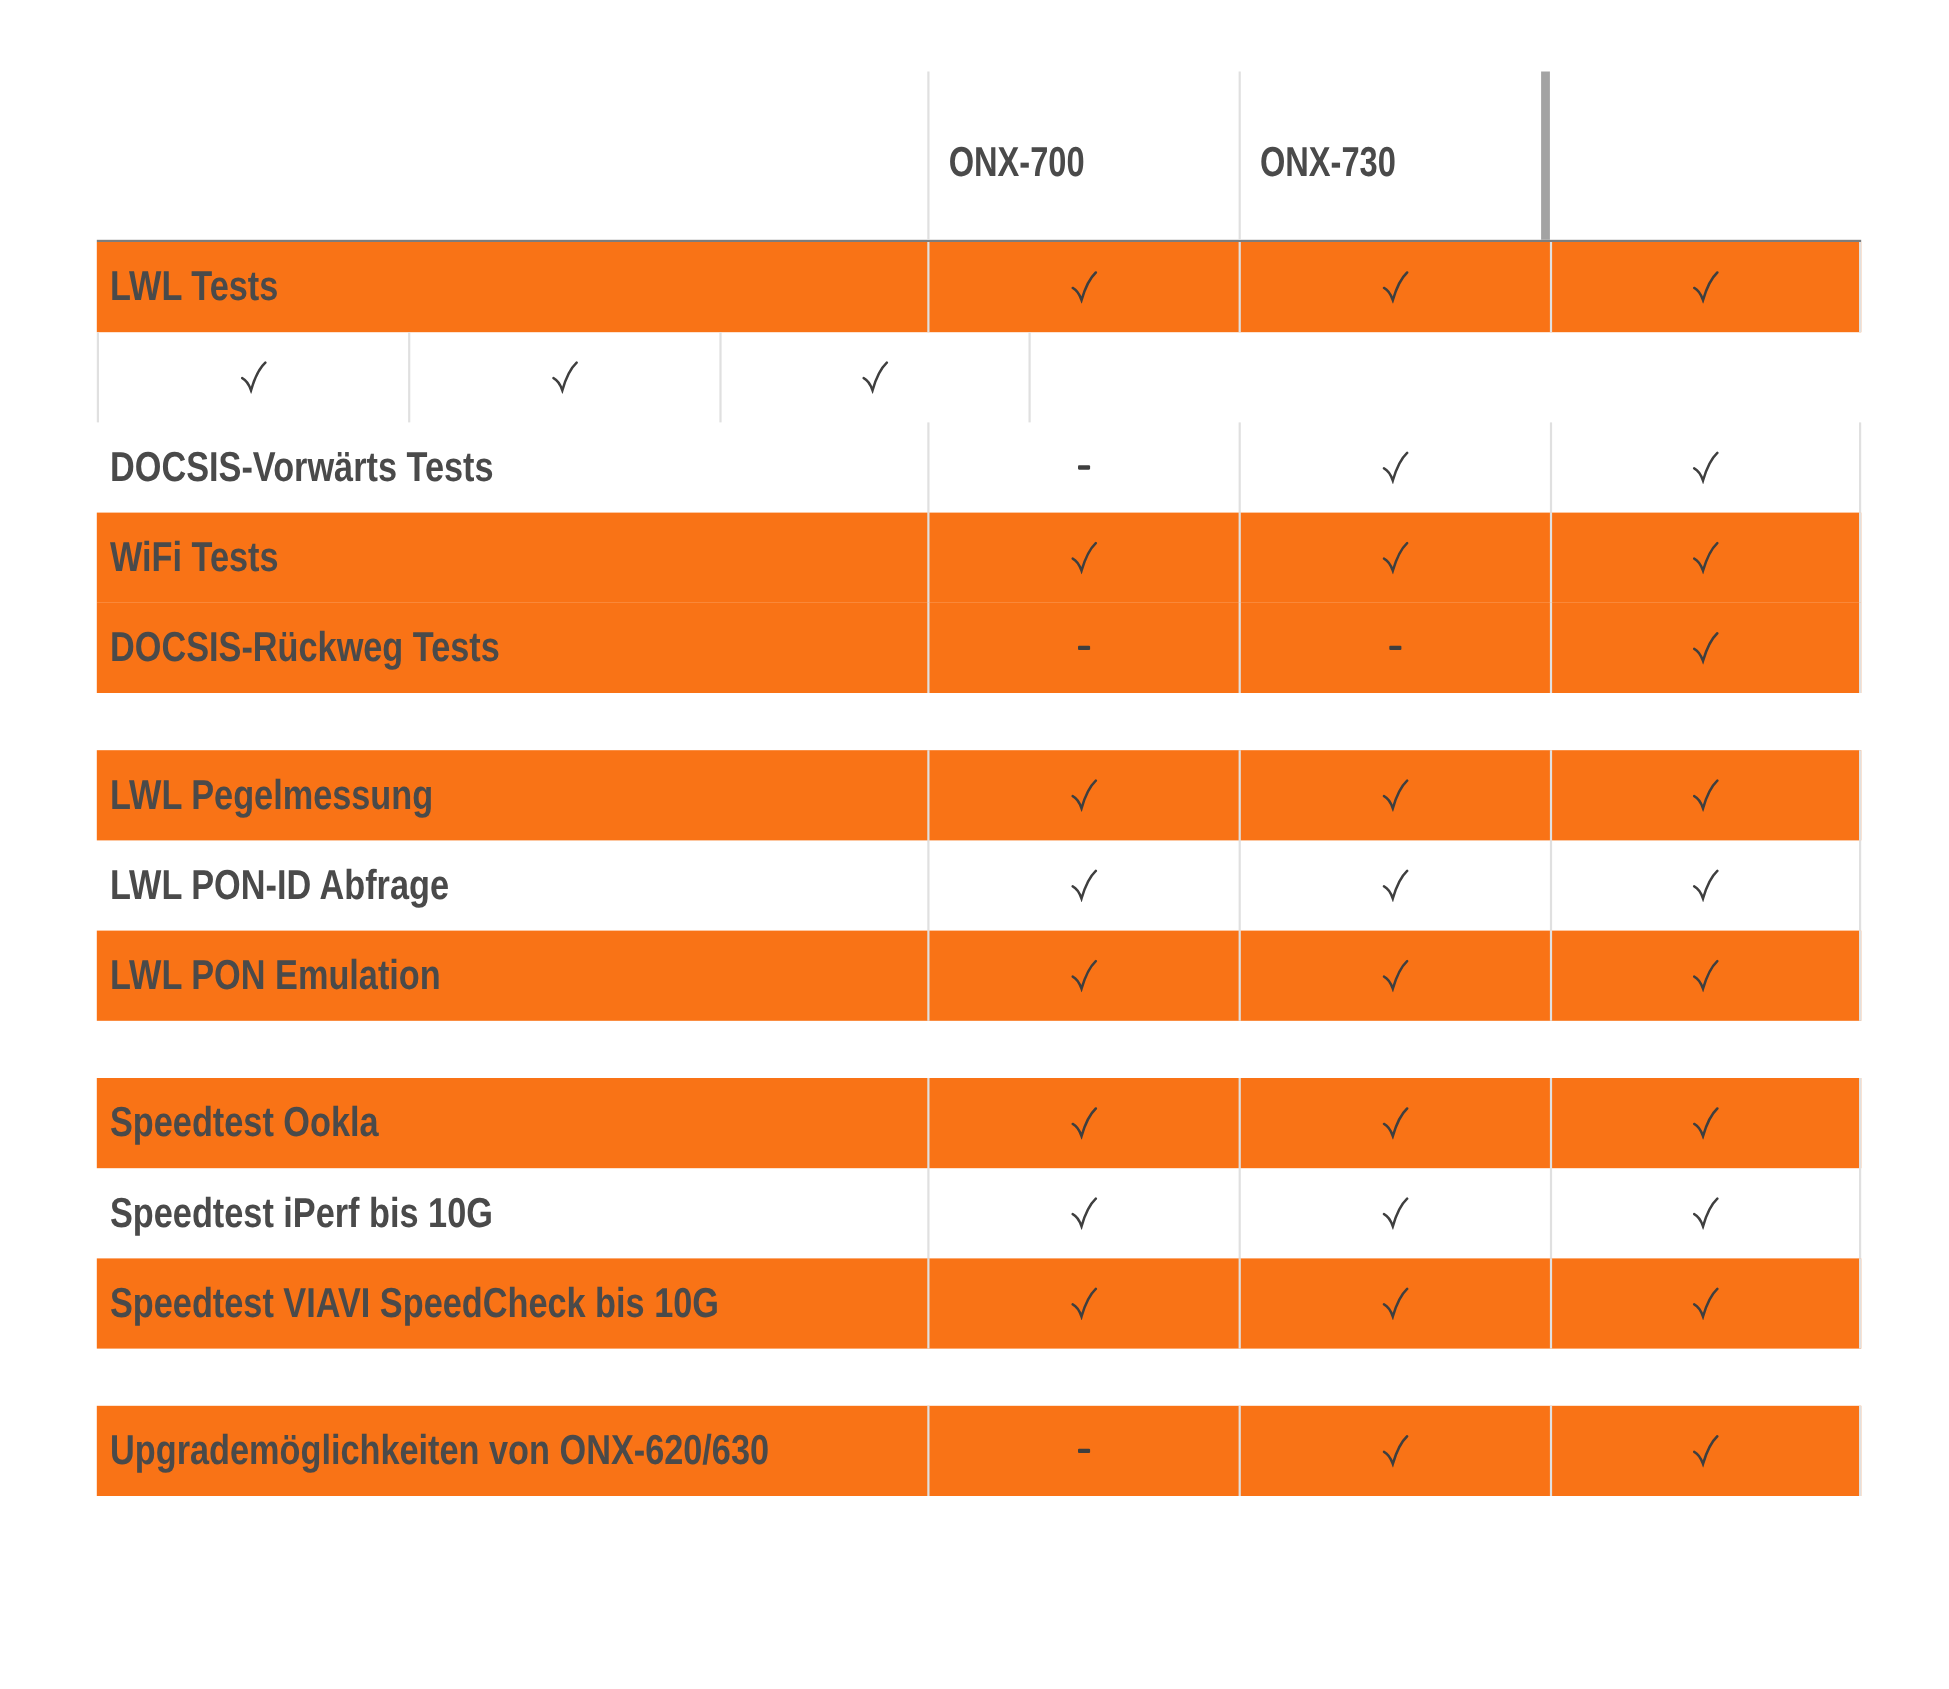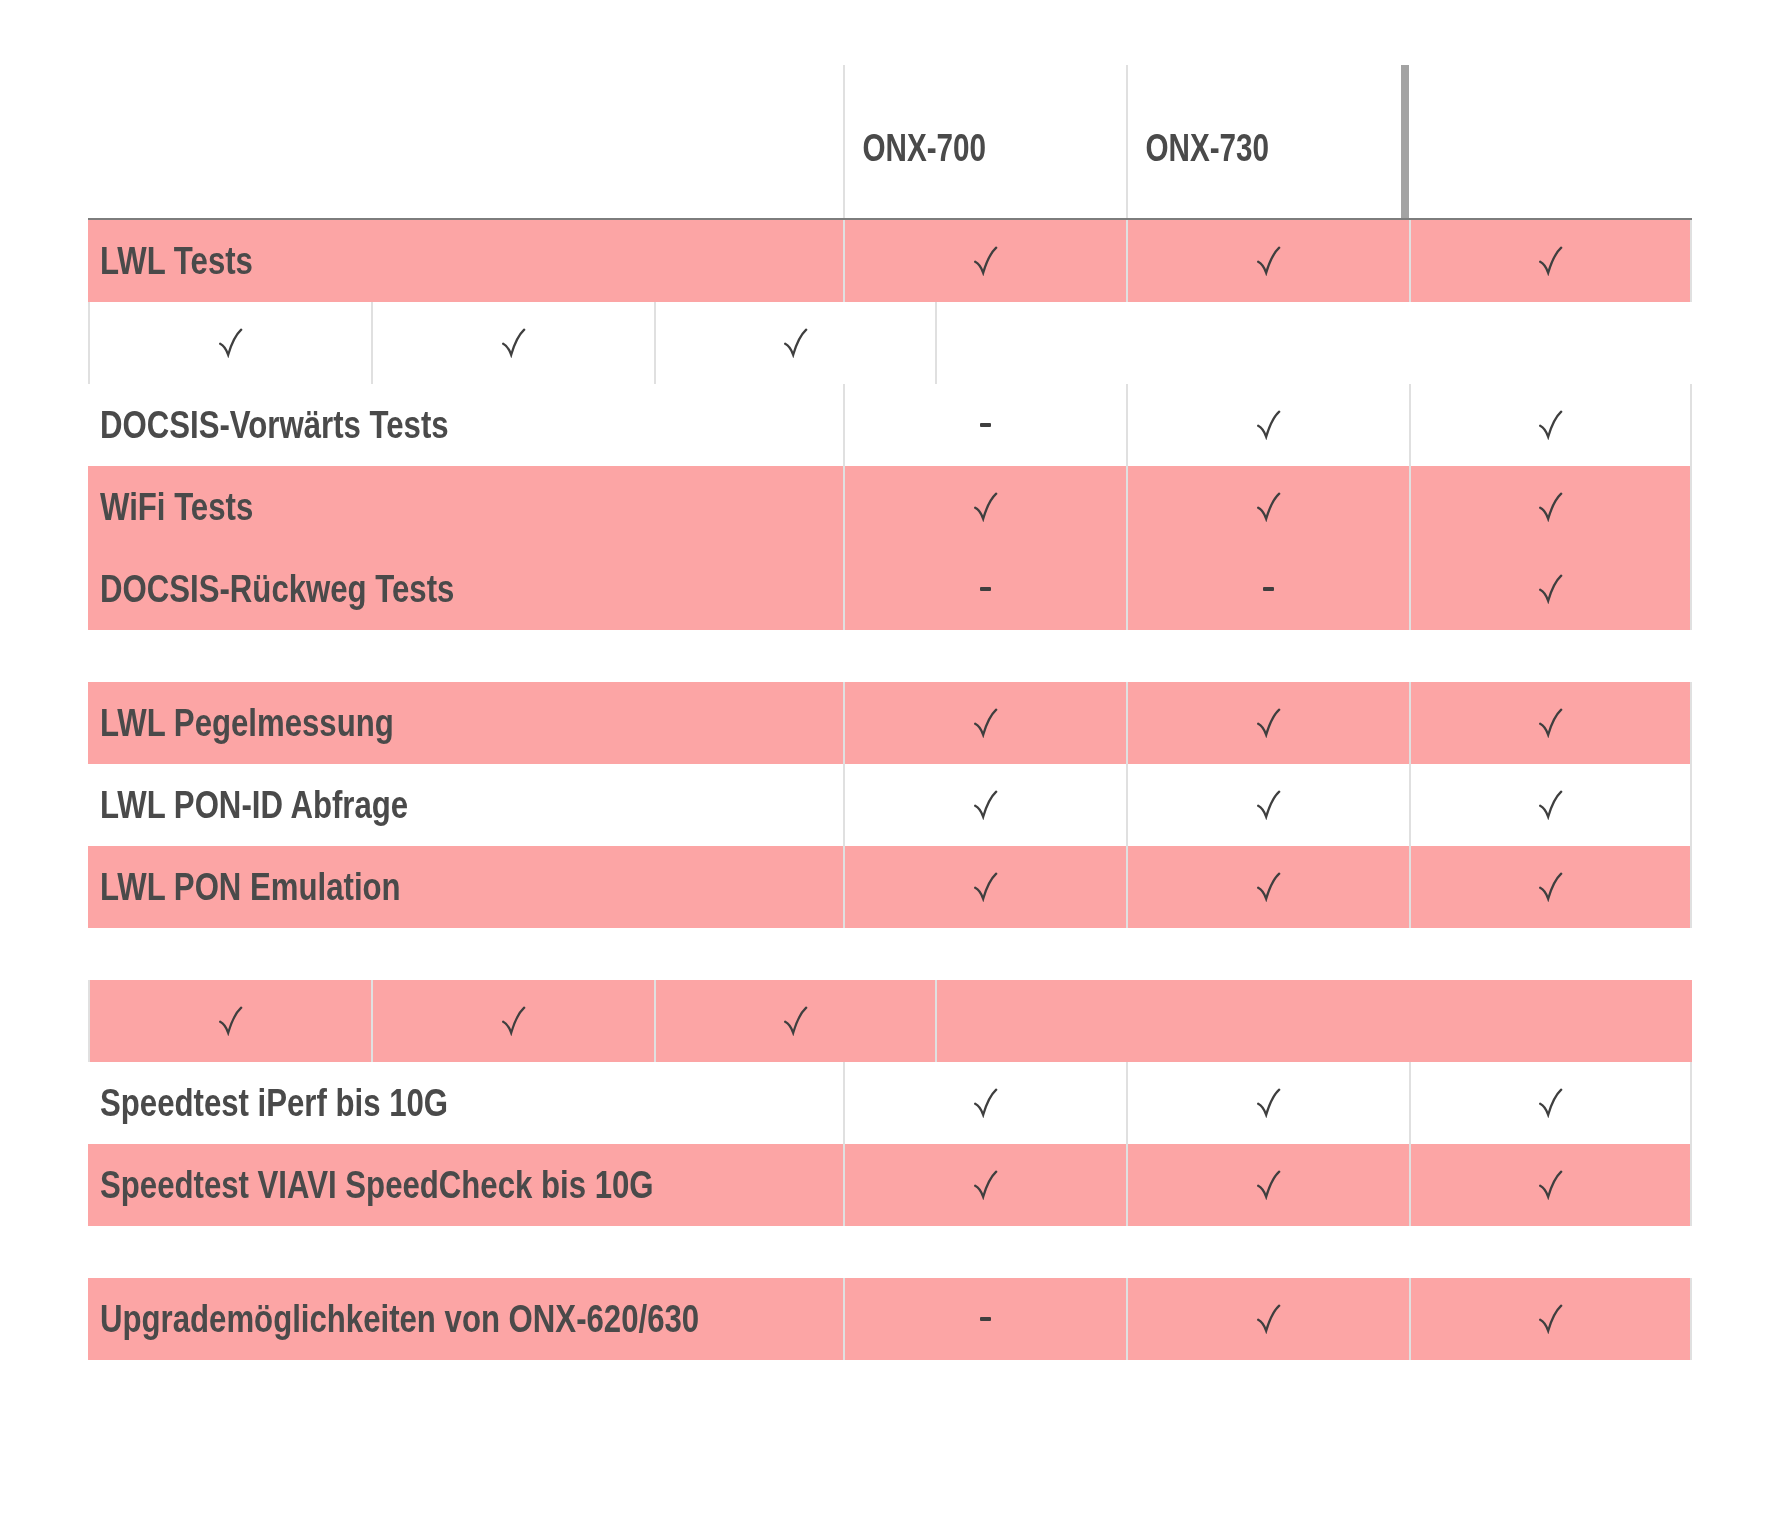--- a/index.html
+++ b/index.html
@@ -28,21 +28,21 @@
   }
   .col-head:last-child{border-right:8px solid #a3a3a3;}
   .col-head span{
     font-size:38px;font-weight:bold;color:#4a4a4a;
     transform:scaleX(0.78);
     white-space:nowrap;
   }
   
   .section + .section{margin-top:52px;}
   .row{display:flex;height:82px;}
-  .row.stripe{background:#fca5a5;}
+  .row.stripe{background:#f97316;}
   .row-label{
     width:755px;box-sizing:border-box;
     padding-left:12px;
     display:flex;align-items:center;
     overflow:hidden;
   }
   .row-label span{
     font-size:38px;font-weight:bold;color:#4a4a4a;
     transform:scaleX(0.82);transform-origin:0 50%;
     white-space:nowrap;
@@ -222,20 +222,23 @@
           </div>
           <div class="cell">
             <svg class="check-svg" width="25" height="30" viewBox="0 0 25 30" aria-hidden="true">
     <path d="M2.2 15.8 C5.8 17.6 8.2 21.2 10.2 26.8 C13.7 14.7 18.7 5.9 23.2 1.7" fill="none" stroke="#3f3f3f" stroke-width="2.3" stroke-linecap="round"></path>
   </svg>
           </div>
         </div>
       </div>
       <div class="section">
         <div class="row stripe">
+          <div class="row-label">
+            <span>Speedtest Ookla</span>
+          </div>
           <div class="cell">
             <svg class="check-svg" width="25" height="30" viewBox="0 0 25 30" aria-hidden="true">
     <path d="M2.2 15.8 C5.8 17.6 8.2 21.2 10.2 26.8 C13.7 14.7 18.7 5.9 23.2 1.7" fill="none" stroke="#3f3f3f" stroke-width="2.3" stroke-linecap="round"></path>
   </svg>
           </div>
           <div class="cell">
             <svg class="check-svg" width="25" height="30" viewBox="0 0 25 30" aria-hidden="true">
     <path d="M2.2 15.8 C5.8 17.6 8.2 21.2 10.2 26.8 C13.7 14.7 18.7 5.9 23.2 1.7" fill="none" stroke="#3f3f3f" stroke-width="2.3" stroke-linecap="round"></path>
   </svg>
           </div>

